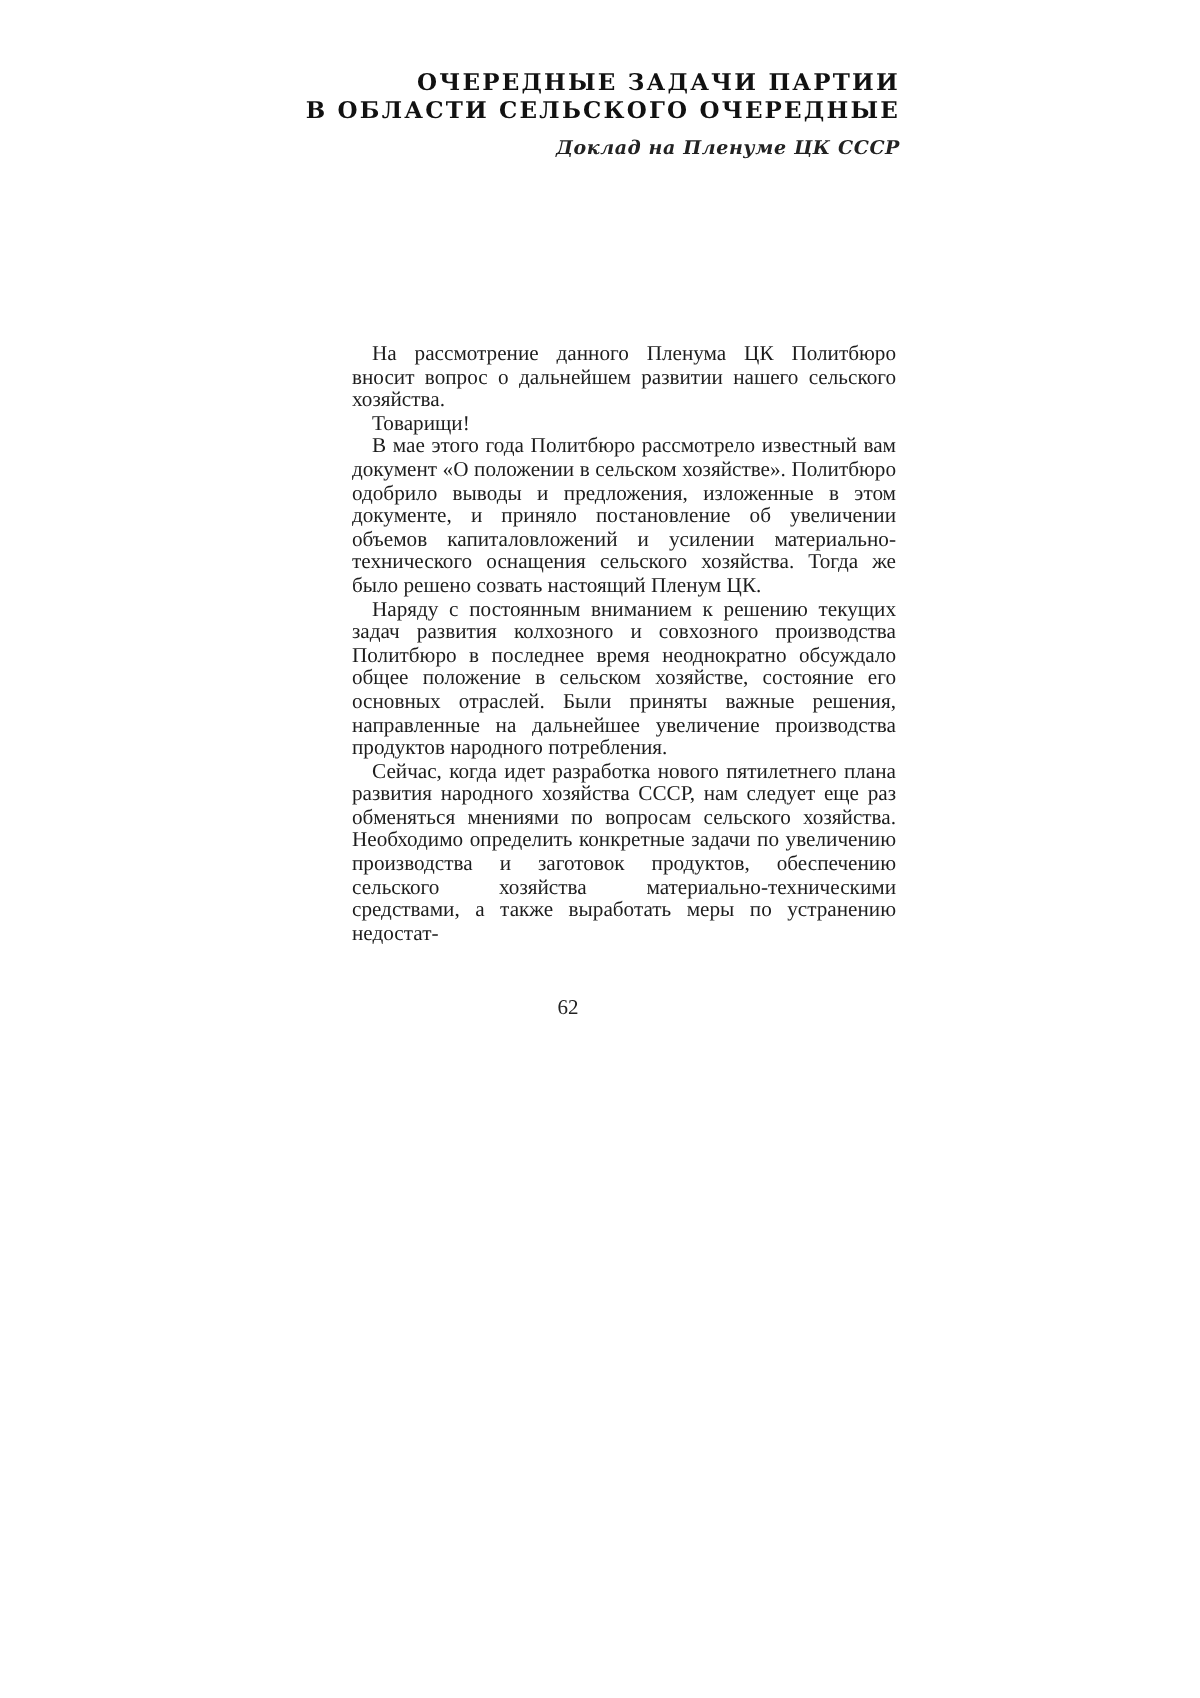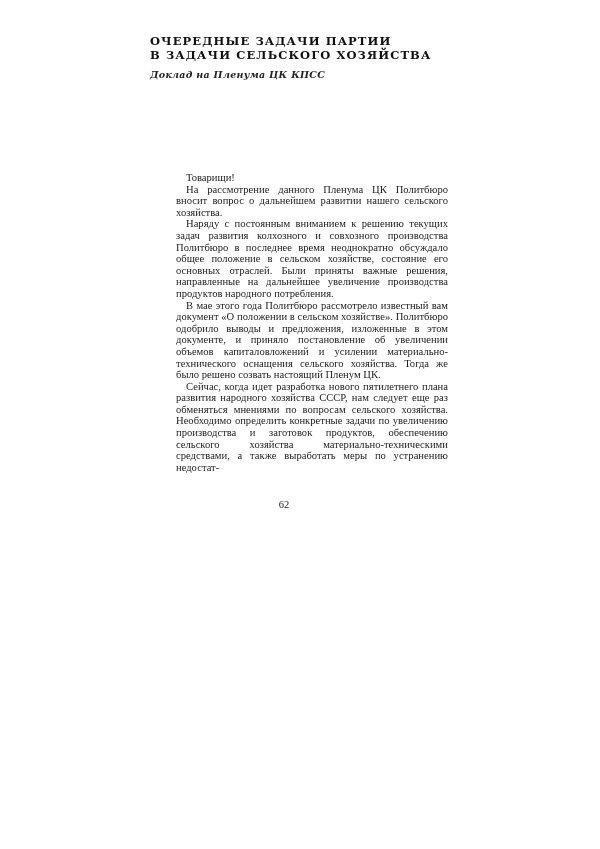--- a/index.html
+++ b/index.html
@@ -1,38 +1,38 @@
 <!DOCTYPE html>
 <html><head>
   <meta charset="utf-8">
   <style>
     html, body { margin: 0; padding: 0; background: #ffffff; }
     body { width: 600px; height: 849px; position: relative; overflow: hidden; }
     .page { position: absolute; left: 0; top: 0; width: 600px; height: 849px; background: #ffffff; color: #1a1a1a; }
-    .title-block { position: absolute; left: 150px; top: 34px; width: 300px; text-align: left; }
+    .title-block { position: absolute; left: 150px; top: 34px; width: 300px; text-align: right; }
     .title-line { font-family: "DejaVu Serif", serif; font-weight: bold; font-size: 11.5px; letter-spacing: 1.1px; line-height: 14px; color: #111; }
     .subtitle { margin-top: 7px; font-family: "DejaVu Serif", serif; font-style: italic; font-weight: bold; font-size: 9.5px; line-height: 11.5px; color: #222; letter-spacing: 0.3px; }
     .body-text { position: absolute; left: 176px; top: 172px; width: 272px; font-family: "Liberation Serif", serif; font-size: 10.6px; line-height: 11.6px; color: #1c1c1c; text-align: justify; }
     .body-text p { margin: 0; text-indent: 10px; }
     .page-number { position: absolute; left: 0; top: 499px; width: 568px; text-align: center; font-family: "Liberation Serif", serif; font-size: 10.5px; color: #222; }
   </style>
 </head>
 <body>
 
 <div class="page">
   <div class="title-block">
     <div class="title-line">ОЧЕРЕДНЫЕ ЗАДАЧИ ПАРТИИ</div>
-    <div class="title-line">В ЗАДАЧИ СЕЛЬСКОГО ХОЗЯЙСТВА</div>
+    <div class="title-line">В ОБЛАСТИ СЕЛЬСКОГО ОЧЕРЕДНЫЕ</div>
     <div class="subtitle">
-      <div>Доклад на Пленума ЦК КПСС</div>
+      <div>Доклад на Пленуме ЦК СССР</div>
     </div>
   </div>
 
   <div class="body-text">
+    <p>На рассмотрение данного Пленума ЦК Политбюро вносит вопрос о дальнейшем развитии нашего сельского хозяйства.</p>
     <p>Товарищи!</p>
-    <p>На рассмотрение данного Пленума ЦК Политбюро вносит вопрос о дальнейшем развитии нашего сельского хозяйства.</p>
+    <p>В мае этого года Политбюро рассмотрело известный вам документ «О положении в сельском хозяйстве». Политбюро одобрило выводы и предложения, изложенные в этом документе, и приняло постановление об увеличении объемов капиталовложений и усилении материально-технического оснащения сельского хозяйства. Тогда же было решено созвать настоящий Пленум ЦК.</p>
     <p>Наряду с постоянным вниманием к решению текущих задач развития колхозного и совхозного производства Политбюро в последнее время неоднократно обсуждало общее положение в сельском хозяйстве, состояние его основных отраслей. Были приняты важные решения, направленные на дальнейшее увеличение производства продуктов народного потребления.</p>
-    <p>В мае этого года Политбюро рассмотрело известный вам документ «О положении в сельском хозяйстве». Политбюро одобрило выводы и предложения, изложенные в этом документе, и приняло постановление об увеличении объемов капиталовложений и усилении материально-технического оснащения сельского хозяйства. Тогда же было решено созвать настоящий Пленум ЦК.</p>
     <p>Сейчас, когда идет разработка нового пятилетнего плана развития народного хозяйства СССР, нам следует еще раз обменяться мнениями по вопросам сельского хозяйства. Необходимо определить конкретные задачи по увеличению производства и заготовок продуктов, обеспечению сельского хозяйства материально-техническими средствами, а также выработать меры по устранению недостат-</p>
   </div>
 
   <div class="page-number">62</div>
 </div>
 
 </body></html>

